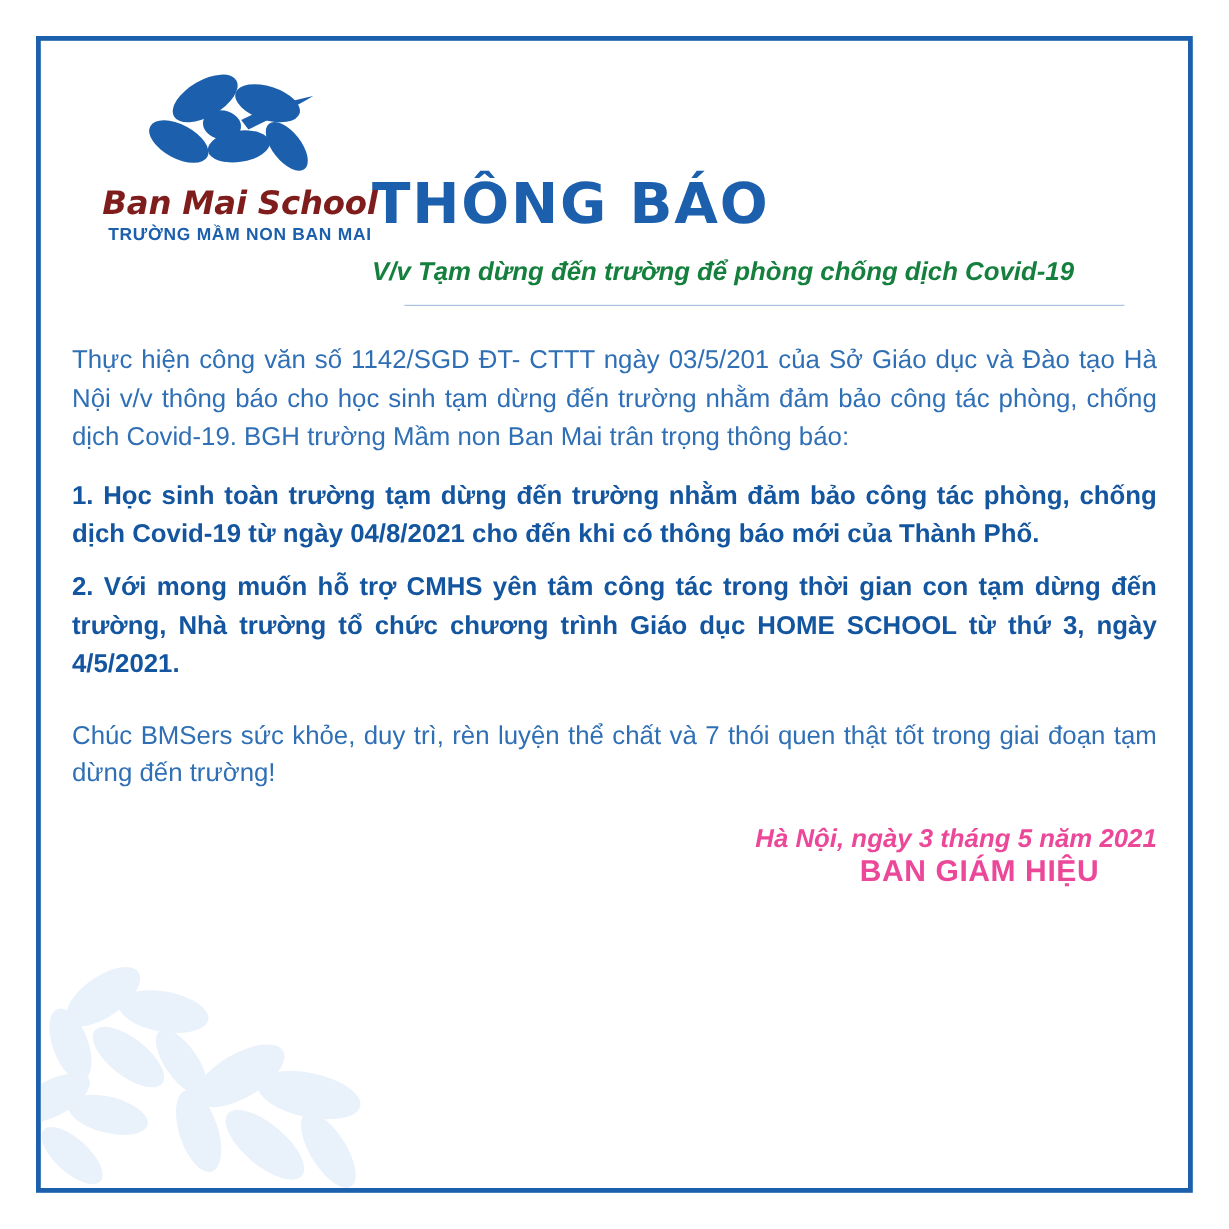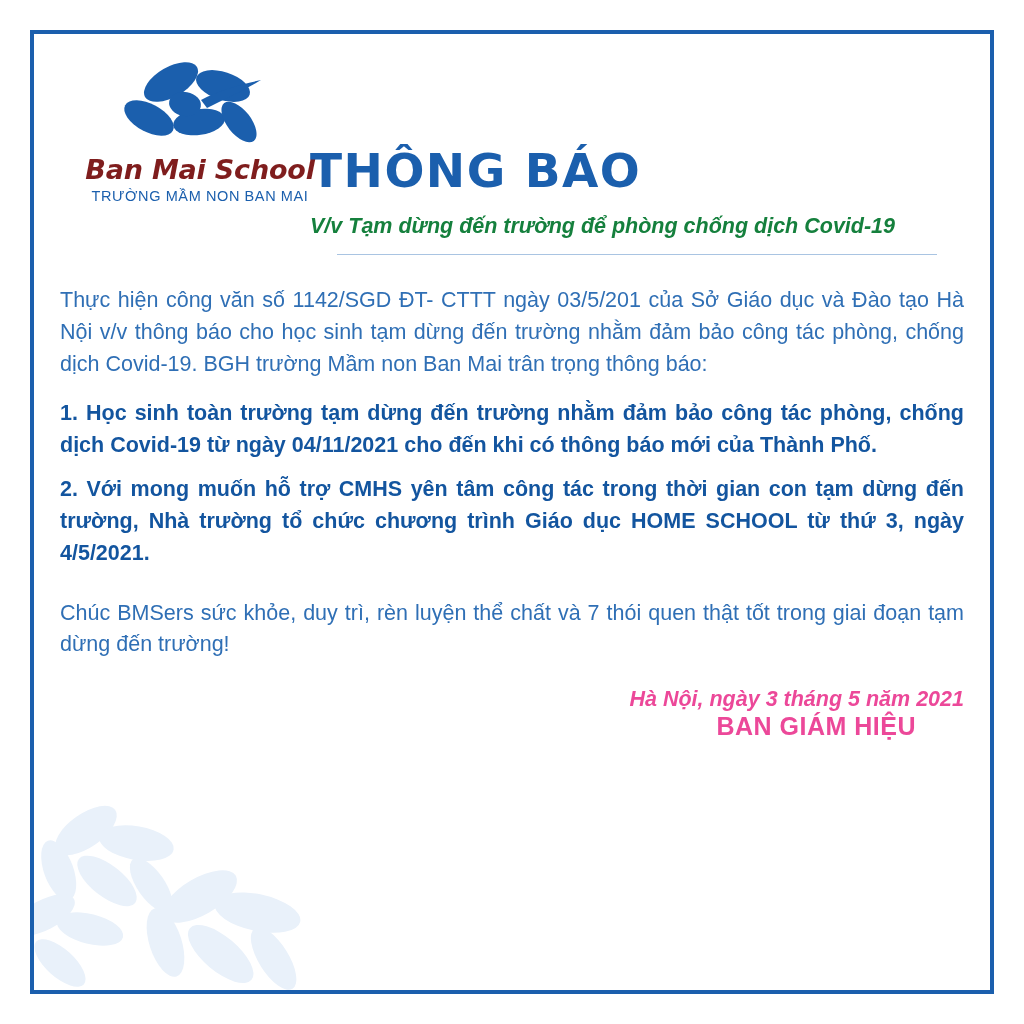--- a/index.html
+++ b/index.html
@@ -70,21 +70,21 @@
     font-size: 27px;
     font-weight: bold;
     font-style: italic;
     color: #7f1d1d;
     letter-spacing: -0.2px;
     margin-top: 2px;
     font-family: "DejaVu Sans", sans-serif;
   }
   .logo-sub {
     font-size: 14.5px;
-    font-weight: normal;
+    font-weight: bold;
     color: #1b5fad;
     letter-spacing: 0.6px;
     margin-top: 3px;
     white-space: nowrap;
   }
   .titles {
     position: absolute;
     left: 250px;
     right: 0;
     top: 95px;
@@ -215,21 +215,21 @@
       <div class="titles">
         <div class="title-main">THÔNG BÁO</div>
         <div class="title-sub">V/v Tạm dừng đến trường để phòng chống dịch Covid-19</div>
         <div class="rule"></div>
       </div>
 
     </div>
 
     <div class="body-text">
       <p class="para light">Thực hiện công văn số 1142/SGD ĐT- CTTT ngày 03/5/201 của Sở Giáo dục và Đào tạo Hà Nội v/v thông báo cho học sinh tạm dừng đến trường nhằm đảm bảo công tác phòng, chống dịch Covid-19. BGH trường Mầm non Ban Mai trân trọng thông báo:</p>
-      <p class="para bold">1. Học sinh toàn trường tạm dừng đến trường nhằm đảm bảo công tác phòng, chống dịch Covid-19 từ ngày 04/11/2021 cho đến khi có thông báo mới của Thành Phố.</p>
+      <p class="para bold">1. Học sinh toàn trường tạm dừng đến trường nhằm đảm bảo công tác phòng, chống dịch Covid-19 từ ngày 04/8/2021 cho đến khi có thông báo mới của Thành Phố.</p>
       <p class="para bold">2. Với mong muốn hỗ trợ CMHS yên tâm công tác trong thời gian con tạm dừng đến trường, Nhà trường tổ chức chương trình Giáo dục HOME SCHOOL từ thứ 3, ngày 4/5/2021.</p>
       <div class="gap"></div>
       <p class="para light">Chúc BMSers sức khỏe, duy trì, rèn luyện thể chất và 7 thói quen thật tốt trong giai đoạn tạm dừng đến trường!</p>
     </div>
 
     <div class="footer">
       <div class="footer-date">Hà Nội, ngày 3 tháng 5 năm 2021</div>
       <div class="footer-sign">BAN GIÁM HIỆU</div>
     </div>
 

